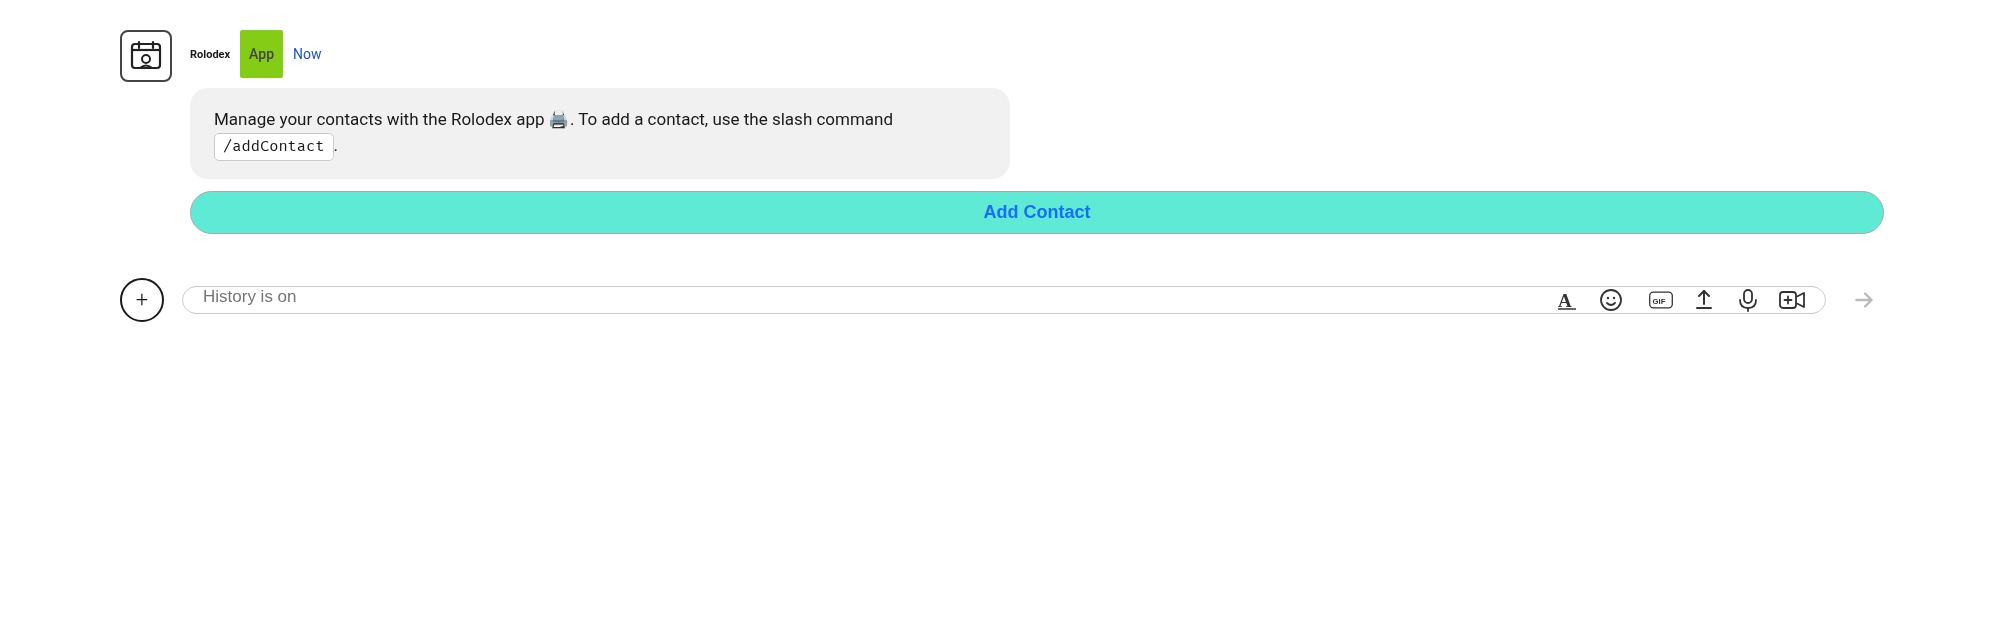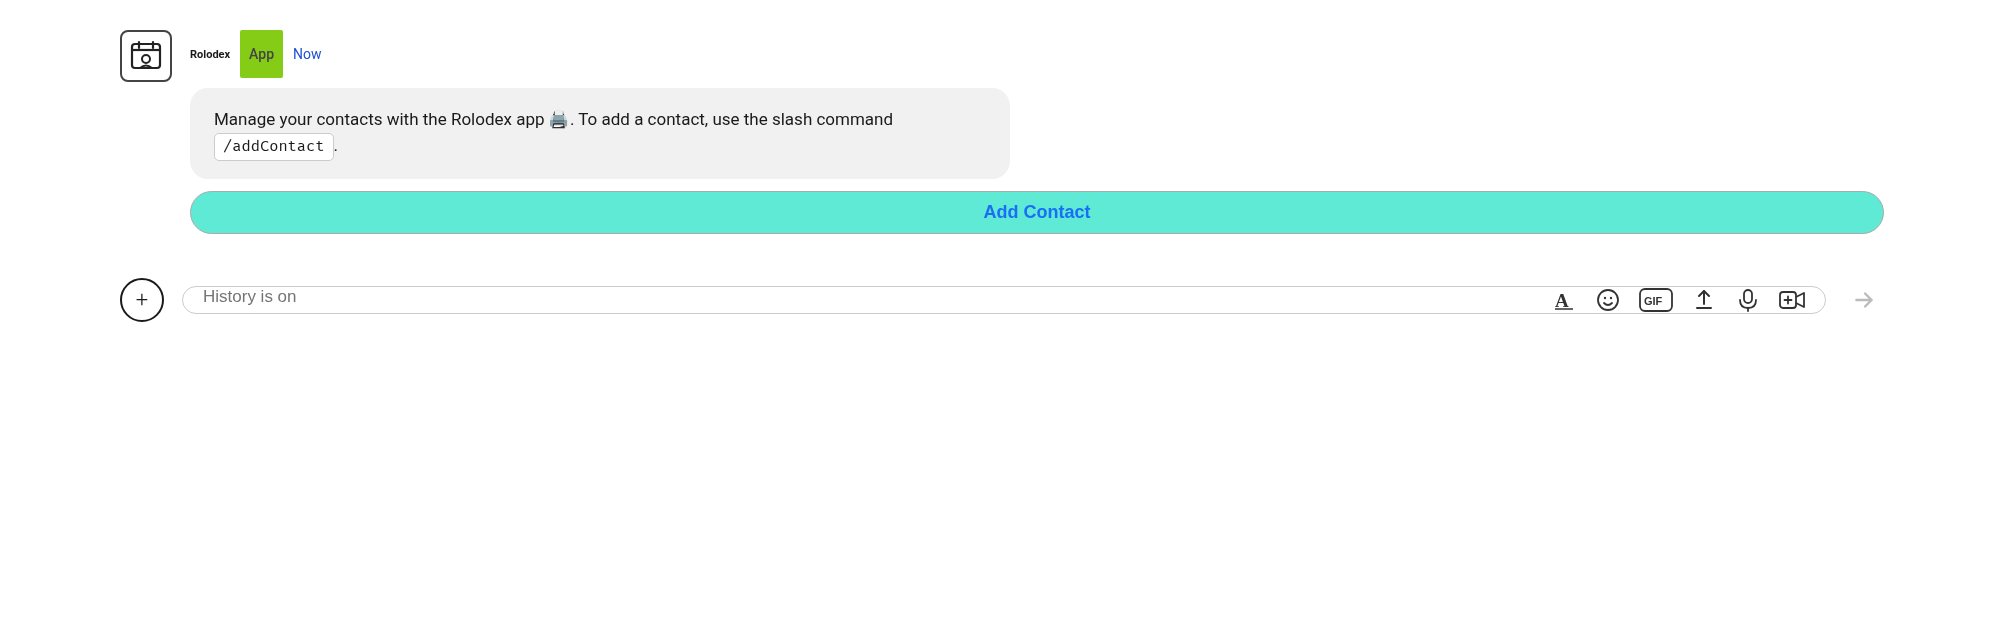--- a/index.html
+++ b/index.html
@@ -246,21 +246,21 @@
 
         <div class="input-icon">
           <svg width="24" height="24" viewBox="0 0 24 24" fill="none">
             <circle cx="12" cy="12" r="10" stroke="#333" stroke-width="1.8"></circle>
             <circle cx="9" cy="10" r="1.2" fill="#333"></circle>
             <circle cx="15" cy="10" r="1.2" fill="#333"></circle>
             <path d="M8 15 Q12 19 16 15" stroke="#333" stroke-width="1.8" fill="none" stroke-linecap="round"></path>
           </svg>
         </div>
 
-        <div class="input-icon" style="width:34px;">
+        <div class="input-icon" style="width:24px;margin-left:7px;">
           <svg width="34" height="24" viewBox="0 0 34 24" fill="none">
             <rect x="1" y="1" width="32" height="22" rx="5" stroke="#333" stroke-width="1.8"></rect>
             <text x="5" y="17" font-family="Arial" font-size="11" font-weight="bold" fill="#333">GIF</text>
           </svg>
         </div>
 
         <div class="input-icon">
           <svg width="24" height="24" viewBox="0 0 24 24" fill="none">
             <path d="M12 3 L12 16" stroke="#333" stroke-width="2" stroke-linecap="round"></path>
             <path d="M7 8 L12 3 L17 8" stroke="#333" stroke-width="2" stroke-linecap="round" stroke-linejoin="round"></path>

